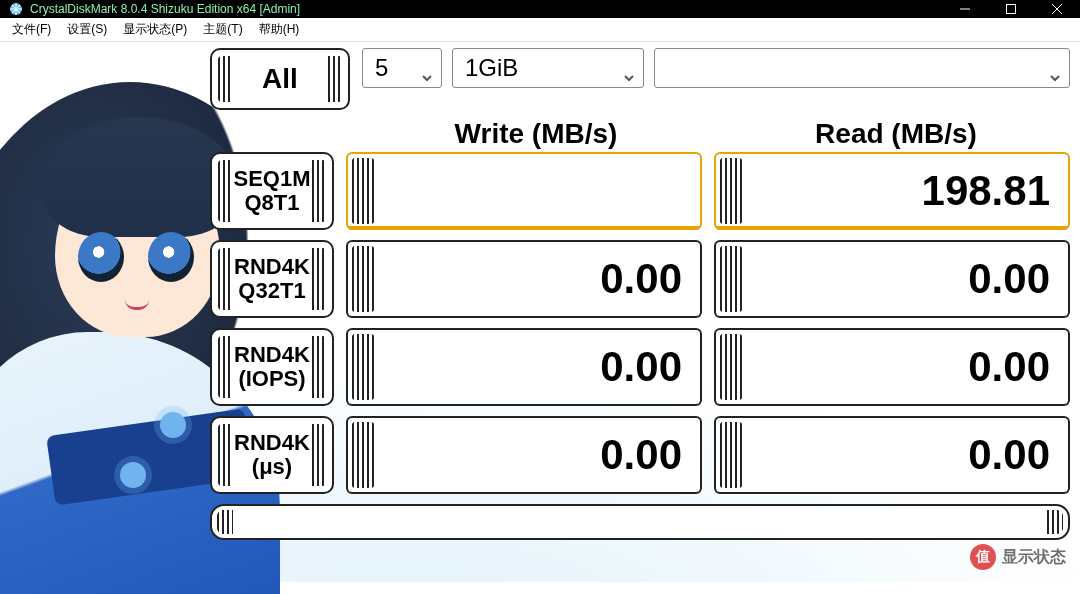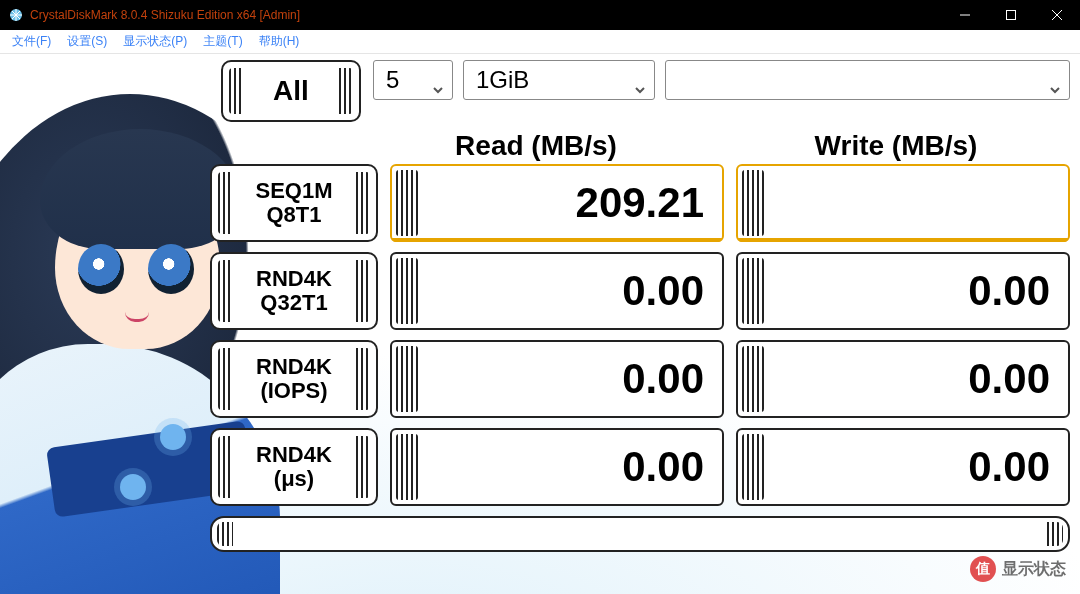--- a/index.html
+++ b/index.html
@@ -1,27 +1,27 @@
 <!DOCTYPE html>
 <html><head>
 <meta charset="utf-8">
 <style>
 * { margin: 0; padding: 0; box-sizing: border-box; font-family: "Segoe UI", Arial, sans-serif; }
 html, body { width: 1080px; height: 594px; overflow: hidden; background: #fff; }
 
 
-.titlebar { height: 30px; background: #000; color: #c2410c; display: flex; align-items: center; font-size: 12px; }
+.titlebar { height: 18px; background: #000; color: #86efac; display: flex; align-items: center; font-size: 12px; }
 .titlebar .appicon { width: 16px; height: 16px; margin: 0 6px 0 8px; position: relative; }
 .titlebar .appicon svg { display: block; }
 .titlebar .title { flex: 1; }
 .titlebar .winbtn { width: 46px; height: 30px; display: flex; align-items: center; justify-content: center; color: #fff; }
 .titlebar .winbtn svg { stroke: #fff; stroke-width: 1; fill: none; }
 
 
-.menubar { height: 24px; background: #fff; display: flex; align-items: center; font-size: 12px; color: #3b82f6; padding-left: 4px; border-bottom: 1px solid #e5e5e5; }
+.menubar { height: 24px; background: #fff; display: flex; align-items: center; font-size: 12px; color: #000000; padding-left: 4px; border-bottom: 1px solid #e5e5e5; }
 .menubar .menuitem { padding: 3px 8px; }
 
 
 .stage { position: relative; width: 1080px; height: 540px; }
 
 
 .art { position: absolute; left: 0; top: 0; width: 260px; height: 540px; overflow: visible; z-index: 0; }
 .art .sky { position:absolute; left:0; top:0; width:1080px; height:540px;
   background: radial-gradient(1200px 500px at 400px 600px, rgba(221,240,250,.9), rgba(255,255,255,1) 60%); }
 .art .hair-back { position:absolute; left:-60px; top:40px; width:380px; height:500px;
@@ -43,41 +43,41 @@
 .art .flower.f1 { left:160px; top:370px; }
 .art .flower.f2 { left:120px; top:420px; }
 
 
 .panel { position: absolute; left: 210px; top: 6px; width: 860px; z-index: 2; }
 
 .row { display: flex; gap: 12px; margin-bottom: 8px; }
 
 
 .btn-all { width: 140px; height: 62px; border: 2px solid #222; border-radius: 10px; background:#fff; position:relative;
-  display:flex; align-items:center; justify-content:center; font-weight:700; font-size:28px;margin-left:11px; }
+  display:flex; align-items:center; justify-content:center; font-weight:700; font-size:28px; }
 .btn-all::before, .btn-all::after { content:""; position:absolute; top:6px; bottom:6px; width:14px; }
 .btn-all::before { left:6px; background: repeating-linear-gradient(90deg,#222 0 2px,transparent 2px 5px); border-radius:4px 0 0 4px; }
 .btn-all::after  { right:6px; background: repeating-linear-gradient(90deg,#222 0 2px,transparent 2px 5px); border-radius:0 4px 4px 0; }
 
 
 .selects { flex:1; display:flex; gap:10px; align-items:flex-start; }
 .dd { height:40px; border:1px solid #888; border-radius:3px; background:#fff; display:flex; align-items:center; padding:0 30px 0 12px; font-size:24px; position:relative; }
 .dd .chev { position:absolute; right:8px; top:50%; transform:translateY(-50%); width:12px; height:12px; }
 .dd .chev svg { stroke:#555; stroke-width:2; fill:none; }
 .dd.runs  { width:80px; }
 .dd.size  { width:192px; }
 .dd.drive { flex:1; }
 
 
 .colheads { margin-left: 152px; display:flex; gap:12px; }
 .colheads .ch { flex:1; text-align:center; font-weight:700; font-size:28px; padding-bottom:2px; }
 
 
 .bench-row { display:flex; gap:12px; margin-bottom:10px; }
-.rowbtn { width:168px; height:78px; border:2px solid #222; border-radius:10px; background:#fff; position:relative;
+.rowbtn { width:124px; height:78px; border:2px solid #222; border-radius:10px; background:#fff; position:relative;
   display:flex; flex-direction:column; align-items:center; justify-content:center; font-weight:700; font-size:22px; line-height:1.1; }
 .rowbtn::before, .rowbtn::after { content:""; position:absolute; top:6px; bottom:6px; width:14px; }
 .rowbtn::before { left:6px;  background: repeating-linear-gradient(90deg,#222 0 2px,transparent 2px 5px); border-radius:4px 0 0 4px; }
 .rowbtn::after  { right:6px; background: repeating-linear-gradient(90deg,#222 0 2px,transparent 2px 5px); border-radius:0 4px 4px 0; }
 
 .cell { flex:1; height:78px; border:2px solid #222; border-radius:6px; background:#fff; position:relative;
   display:flex; align-items:center; justify-content:flex-end; padding-right:18px; font-weight:700; font-size:42px; }
 .cell .grip { position:absolute; top:4px; bottom:4px; left:4px; width:22px;
   background: repeating-linear-gradient(90deg,#222 0 2px,transparent 2px 5px); border-radius:3px; }
 .cell.hot { border-color:#e6a400; }
@@ -166,36 +166,36 @@
         </div>
         <div class="dd drive">
           <span class="chev"><svg viewBox="0 0 12 12">
                 <path d="M2 4l4 4 4-4"></path>
               </svg></span>
         </div>
       </div>
     </div>
 
     <div class="colheads">
+      <div class="ch">Write (MB/s)</div>
       <div class="ch">Read (MB/s)</div>
-      <div class="ch">Write (MB/s)</div>
     </div>
 
     <div id="rows-container">
         <div class="bench-row">
           <div class="rowbtn">
             <span>SEQ1M</span>
             <span>Q8T1</span>
           </div>
           <div class="cell hot">
             <span class="grip"></span>
-            <span>209.21</span>
           </div>
           <div class="cell hot">
             <span class="grip"></span>
+            <span>198.81</span>
           </div>
         </div>
         <div class="bench-row">
           <div class="rowbtn">
             <span>RND4K</span>
             <span>Q32T1</span>
           </div>
           <div class="cell">
             <span class="grip"></span>
             <span>0.00</span>

